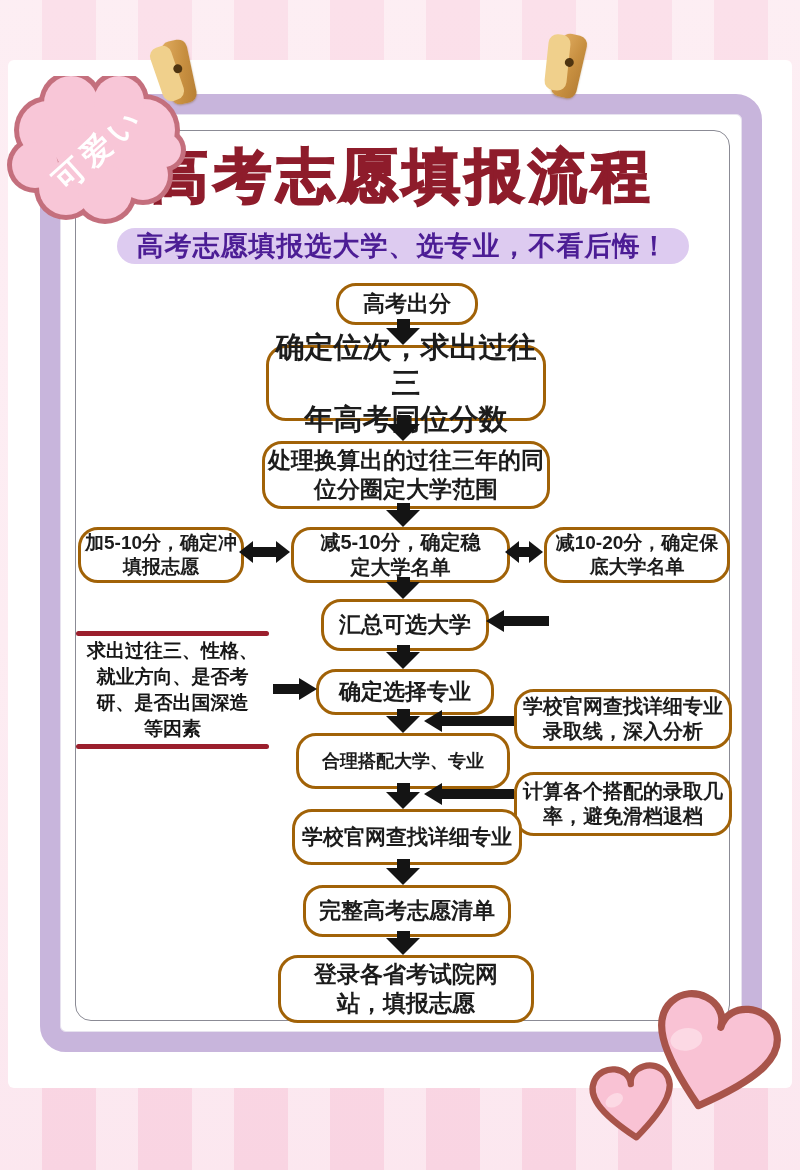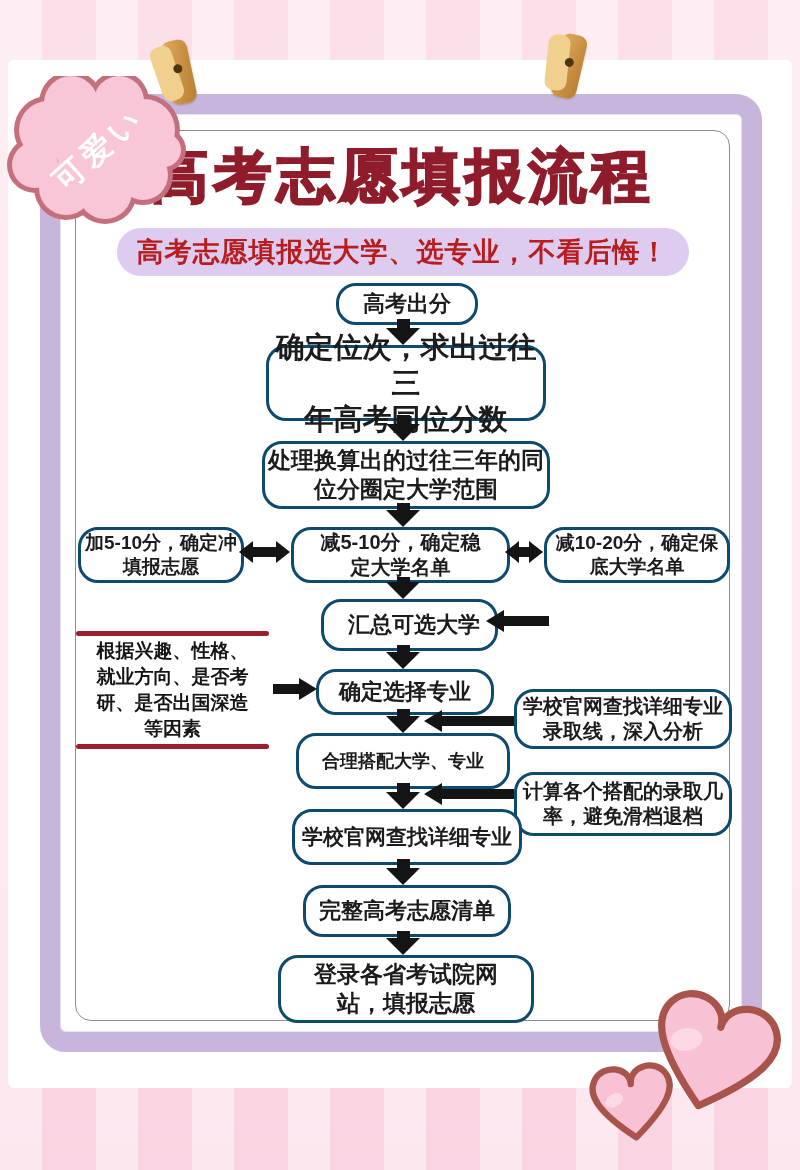--- a/index.html
+++ b/index.html
@@ -19,23 +19,23 @@
     box-shadow:inset 0 0 0 1px rgba(160,140,190,.25);}
   .panel{position:absolute;left:67px;top:70px;width:653px;height:889px;
     background:#ffffff;border:1.5px solid #8b8b95;border-radius:16px;}
   
   .title-wrap{position:absolute;left:0;right:0;top:14px;text-align:center;}
   .title{font-family:"Liberation Serif","DejaVu Serif",serif;font-weight:bold;
     font-size:58px;line-height:1.1;color:#8e1c2b;letter-spacing:5px;
     -webkit-text-stroke:2px #8e1c2b;}
   .pill-wrap{position:absolute;left:0;right:0;top:97px;text-align:center;}
   .pill{display:inline-block;background:#ddcbf0;border-radius:24px;
-    padding:6px 20px;font-size:27px;font-weight:bold;color:#b91c1c;letter-spacing:1px;}
-  
-  .fbox{position:absolute;background:#fff;border:3px solid #0c4a6e;border-radius:20px;
+    padding:0 20px;font-size:27px;font-weight:bold;color:#4c1d95;letter-spacing:1px;}
+  
+  .fbox{position:absolute;background:#fff;border:3px solid #a16207;border-radius:20px;
     display:flex;align-items:center;justify-content:center;text-align:center;
     font-weight:bold;color:#1c1c1c;white-space:pre-line;line-height:1.25;}
   
   .barnote{position:absolute;display:flex;flex-direction:column;justify-content:space-between;}
   .bar{height:7px;background:#9b1f2d;border-radius:3px;}
   .barnote .txt{font-weight:bold;color:#161616;text-align:center;
     white-space:pre-line;line-height:1.38;padding:2px 0;}
   
   .adown{position:absolute;display:flex;flex-direction:column;align-items:center;width:34px;}
   .adown .sh{width:13px;background:#141414;flex:1;}
@@ -122,37 +122,37 @@
         <div class="hr"></div>
       </div>
     <div class="fbox" style="left:468px;top:396px;width:180px;height:50px;font-size:19px;">减10-20分，确定保
 底大学名单</div>
 
     <div class="adown" style="left:310px;top:446px;height:22px;">
       <div class="sh"></div>
         <div class="hd"></div>
       </div>
 
-    <div class="fbox" style="left:245px;top:468px;width:162px;height:46px;font-size:22px;padding-left:9px;">汇总可选大学</div>
+    <div class="fbox" style="left:245px;top:468px;width:162px;height:46px;font-size:22px;">汇总可选大学</div>
 
     <div class="aleft" style="left:410px;top:479px;width:63px;">
       <div class="hd"></div>
         <div class="sh"></div>
       </div>
 
     <div class="adown" style="left:310px;top:514px;height:24px;">
       <div class="sh"></div>
         <div class="hd"></div>
       </div>
 
     <div class="fbox" style="left:240px;top:538px;width:172px;height:40px;font-size:22px;">确定选择专业</div>
 
     <div class="barnote" style="left:0px;top:500px;width:193px;height:118px;">
       <div class="bar"></div>
-      <div class="txt" style="font-size:19px;">根据兴趣、性格、
+      <div class="txt" style="font-size:19px;">求出过往三、性格、
 就业方向、是否考
 研、是否出国深造
 等因素</div>
       <div class="bar"></div>
     </div>
     <div class="aright" style="left:197px;top:547px;width:44px;">
       <div class="sh"></div>
         <div class="hd"></div>
       </div>
 

